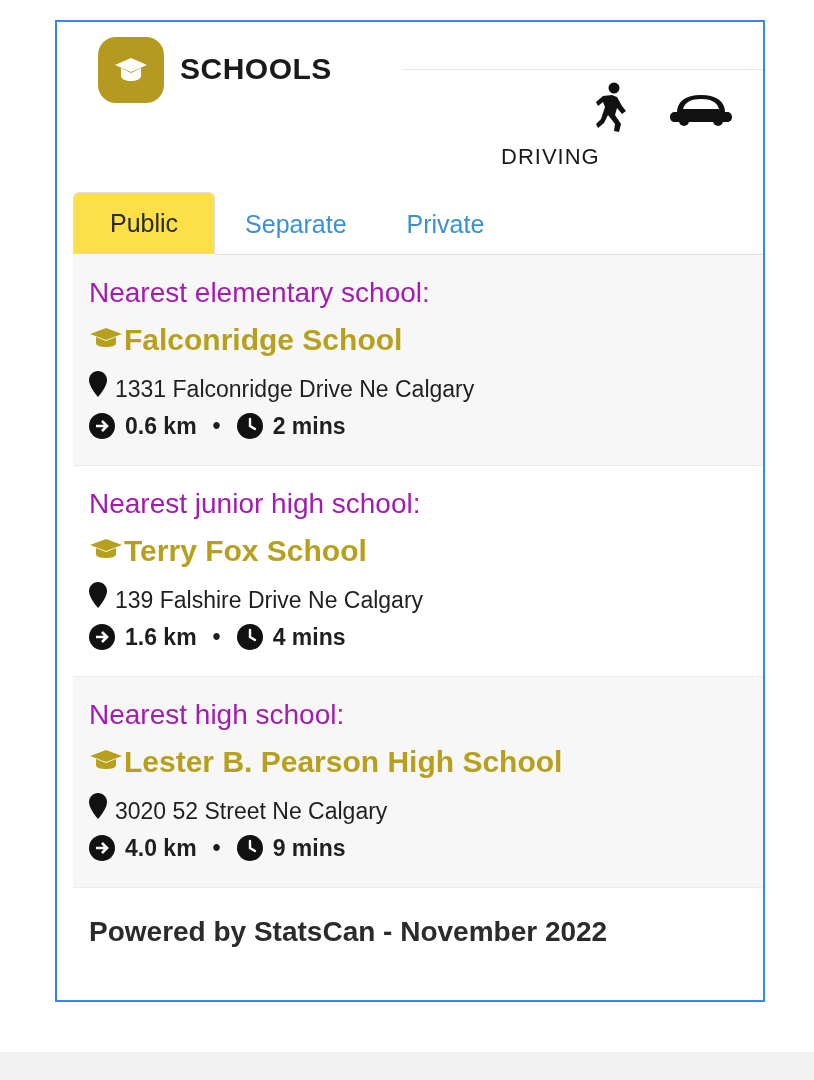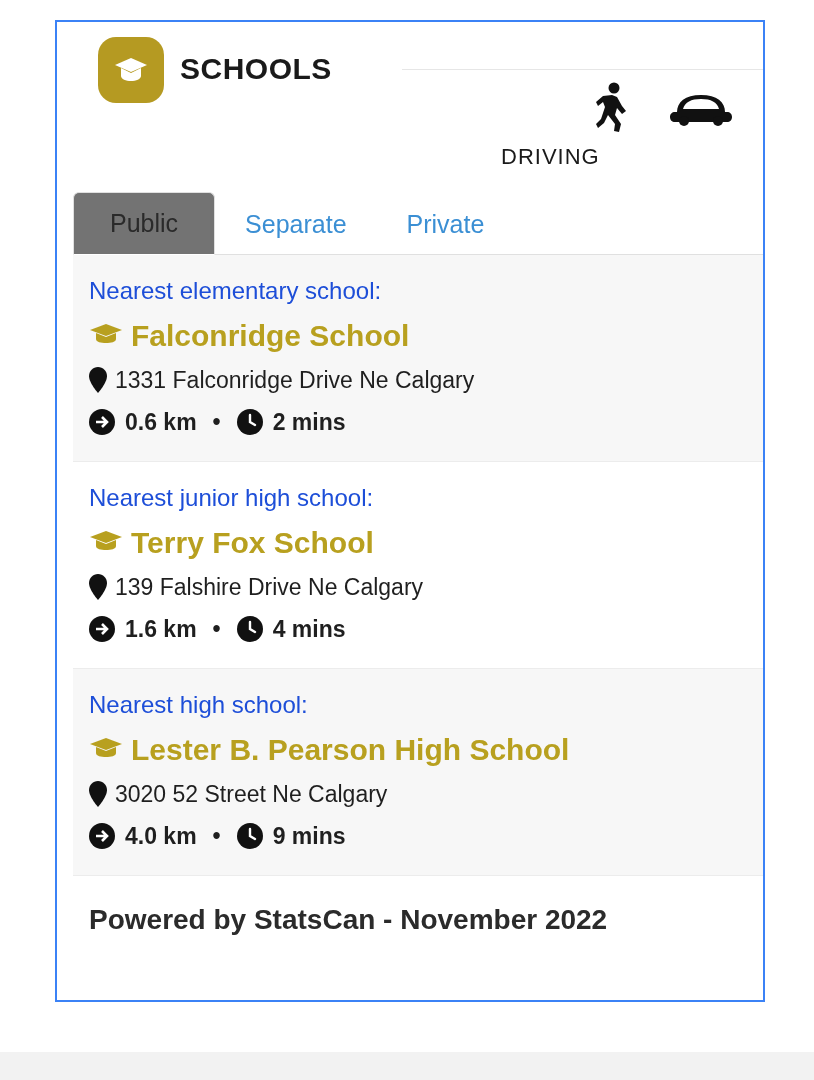--- a/index.html
+++ b/index.html
@@ -116,21 +116,21 @@
     font-size: 25px;
     padding: 16px 30px;
     color: #3b8fd4;
     background: none;
     border: none;
     cursor: pointer;
     font-family: "Liberation Sans", sans-serif;
   }
   .tab.active {
     color: #2a2a2a;
-    background: #737373;
+    background: #fde047;
     border: 1px solid #e0e0e0;
     border-bottom: 1px solid #ffffff;
     border-radius: 6px 6px 0 0;
     position: relative;
     z-index: 3;
     padding: 16px 36px;
   }
 
   
   .rows {
@@ -140,36 +140,36 @@
     top: 233px;
     bottom: 0;
   }
   .row {
     padding: 22px 0 20px 16px;
     border-bottom: 1px solid #ececec;
   }
   .row.shaded { background: #f7f7f7; }
   .row.plain { background: #ffffff; }
   .row-label {
-    font-size: 24px;
-    color: #1d4ed8;
+    font-size: 28px;
+    color: #a21caf;
     margin-bottom: 14px;
   }
   .school-name {
     display: flex;
     align-items: center;
-    gap: 8px;
+    gap: 1px;
     color: #b8a01f;
     font-size: 30px;
     font-weight: bold;
     margin-bottom: 14px;
   }
   .addr {
     display: flex;
-    align-items: flex-start;
+    align-items: flex-end;
     gap: 8px;
     font-size: 23px;
     color: #1f1f1f;
     margin-bottom: 10px;
   }
   .metrics {
     display: flex;
     gap: 10px;
     font-size: 23px;
     color: #1f1f1f;

